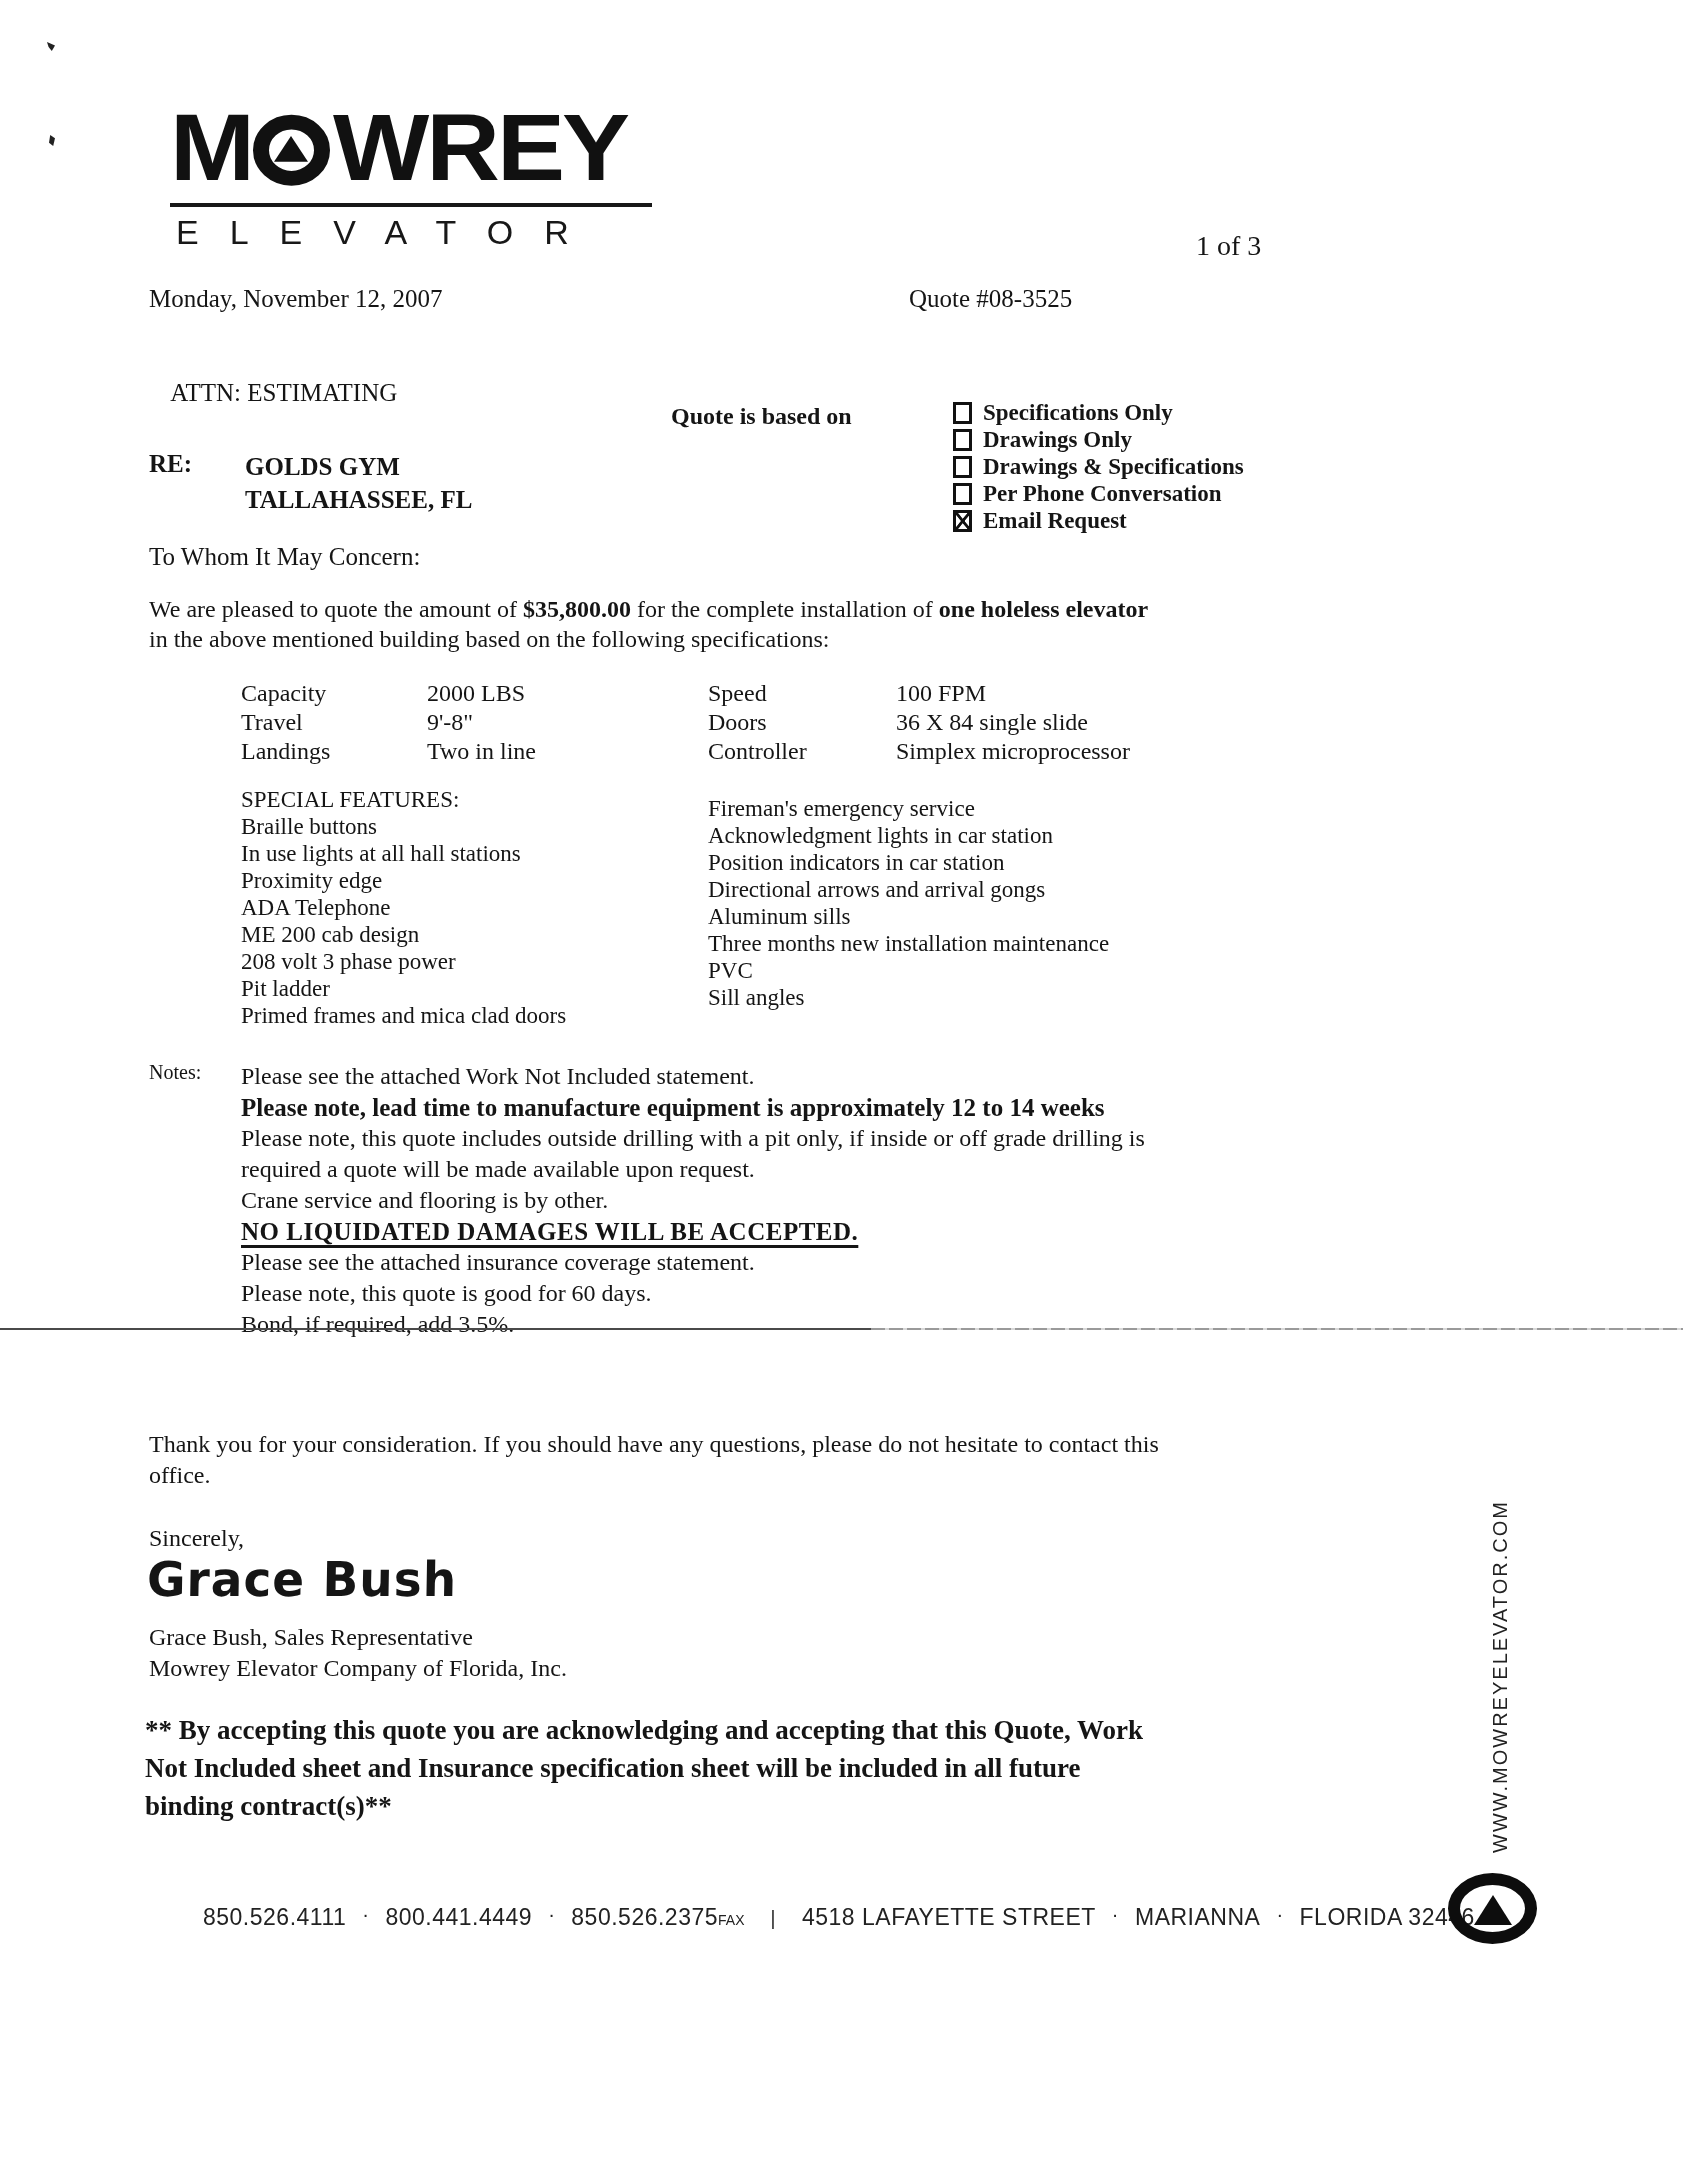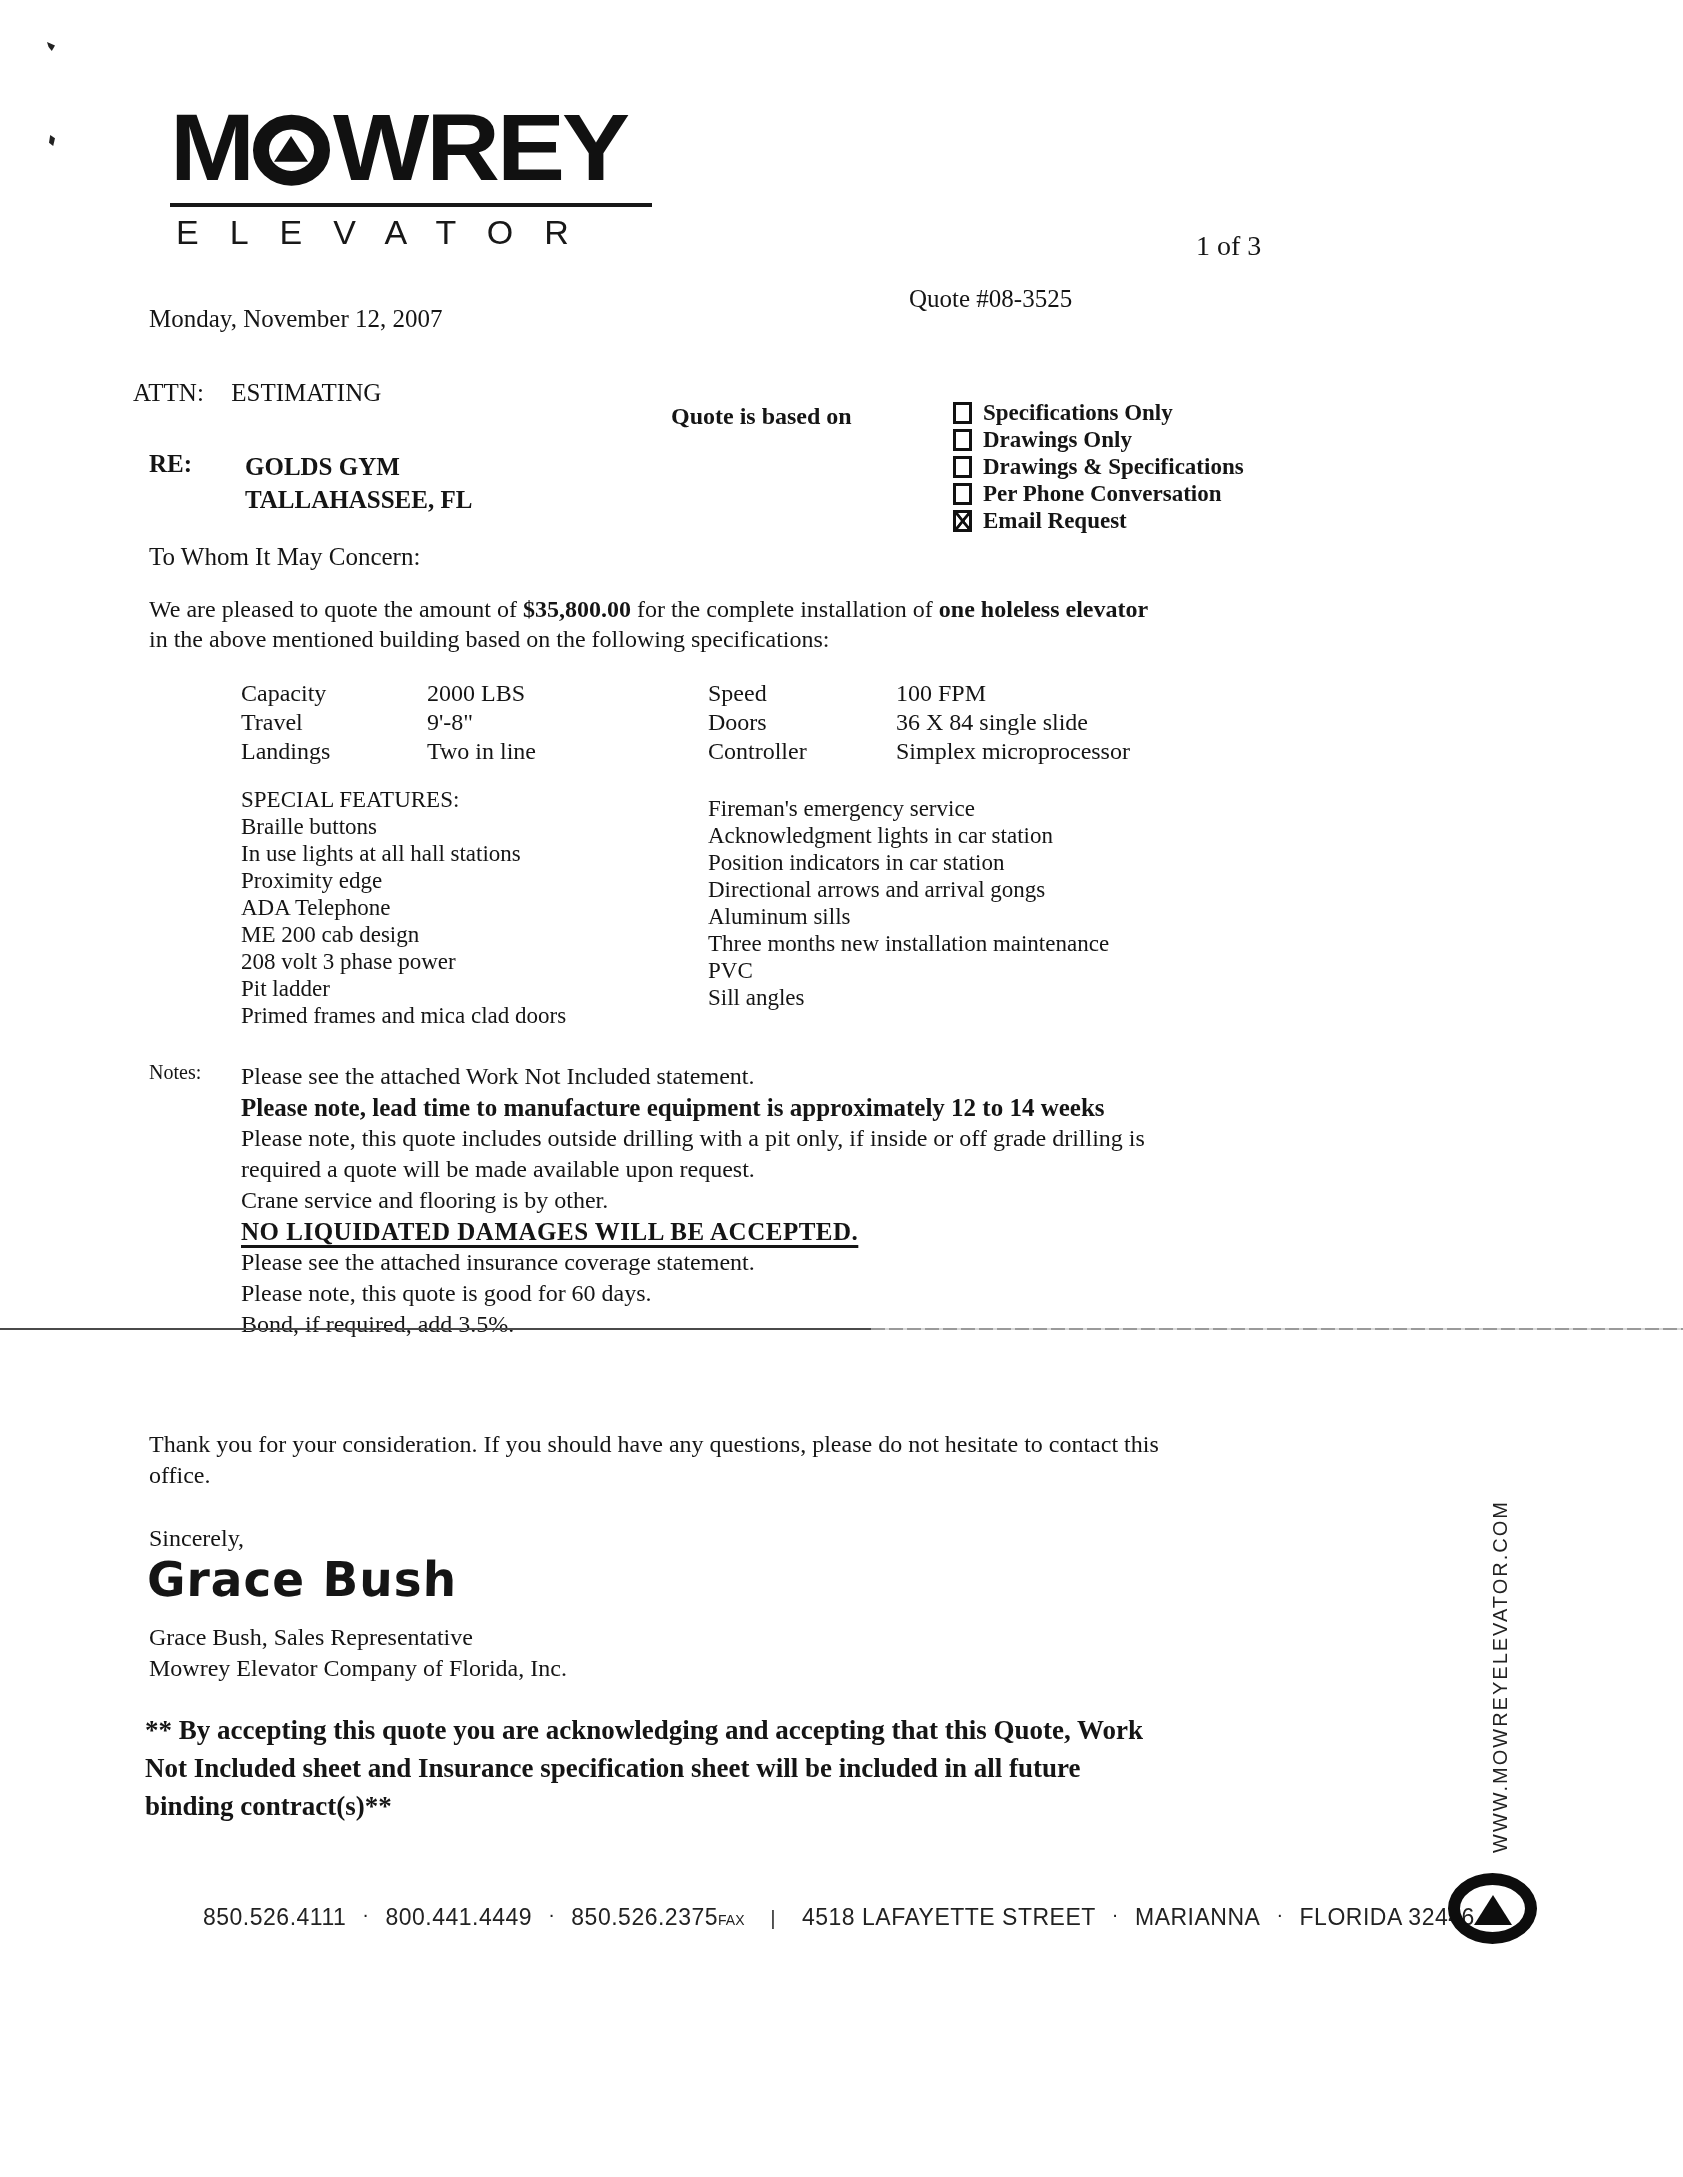--- a/index.html
+++ b/index.html
@@ -40,24 +40,24 @@
   }
   .logo-rule { margin-top: 0px; width: 482px; height: 4px; background: #181818; }
   .logo-sub {
     margin-top: 8px; padding-left: 6px;
     font-family: "Liberation Sans", sans-serif;
     font-size: 34px; font-weight: 400; letter-spacing: 31px; color: #181818;
     transform: scaleY(0.95); transform-origin: top left; white-space: nowrap;
   }
 
   .page-num { left: 1196px; top: 230px; font-size: 28px; }
-  .date-line { left: 149px; top: 285px; font-size: 25px; margin-top: 20px; }
+  .date-line { left: 149px; top: 285px; font-size: 25px; }
   .quote-num { left: 909px; top: 285px; font-size: 25px; }
 
-  .attn-row { left: 133px; top: 379px; font-size: 25px; }
+  .attn-row { left: 149px; top: 379px; font-size: 25px; text-align: right; }
   .attn-label { display: inline-block; width: 92px; }
 
   .qb-label { left: 671px; top: 403px; font-size: 24px; font-weight: bold; }
   .qb-list { left: 908px; top: 399px; }
   .qb-row { display: flex; align-items: center; height: 27px; padding-left: 45px; }
   .cbox {
     width: 19px; height: 22px; border: 3px solid #111; margin-right: 11px;
     flex: 0 0 auto; position: relative; background: #fff;
   }
   .cbox.checked {

